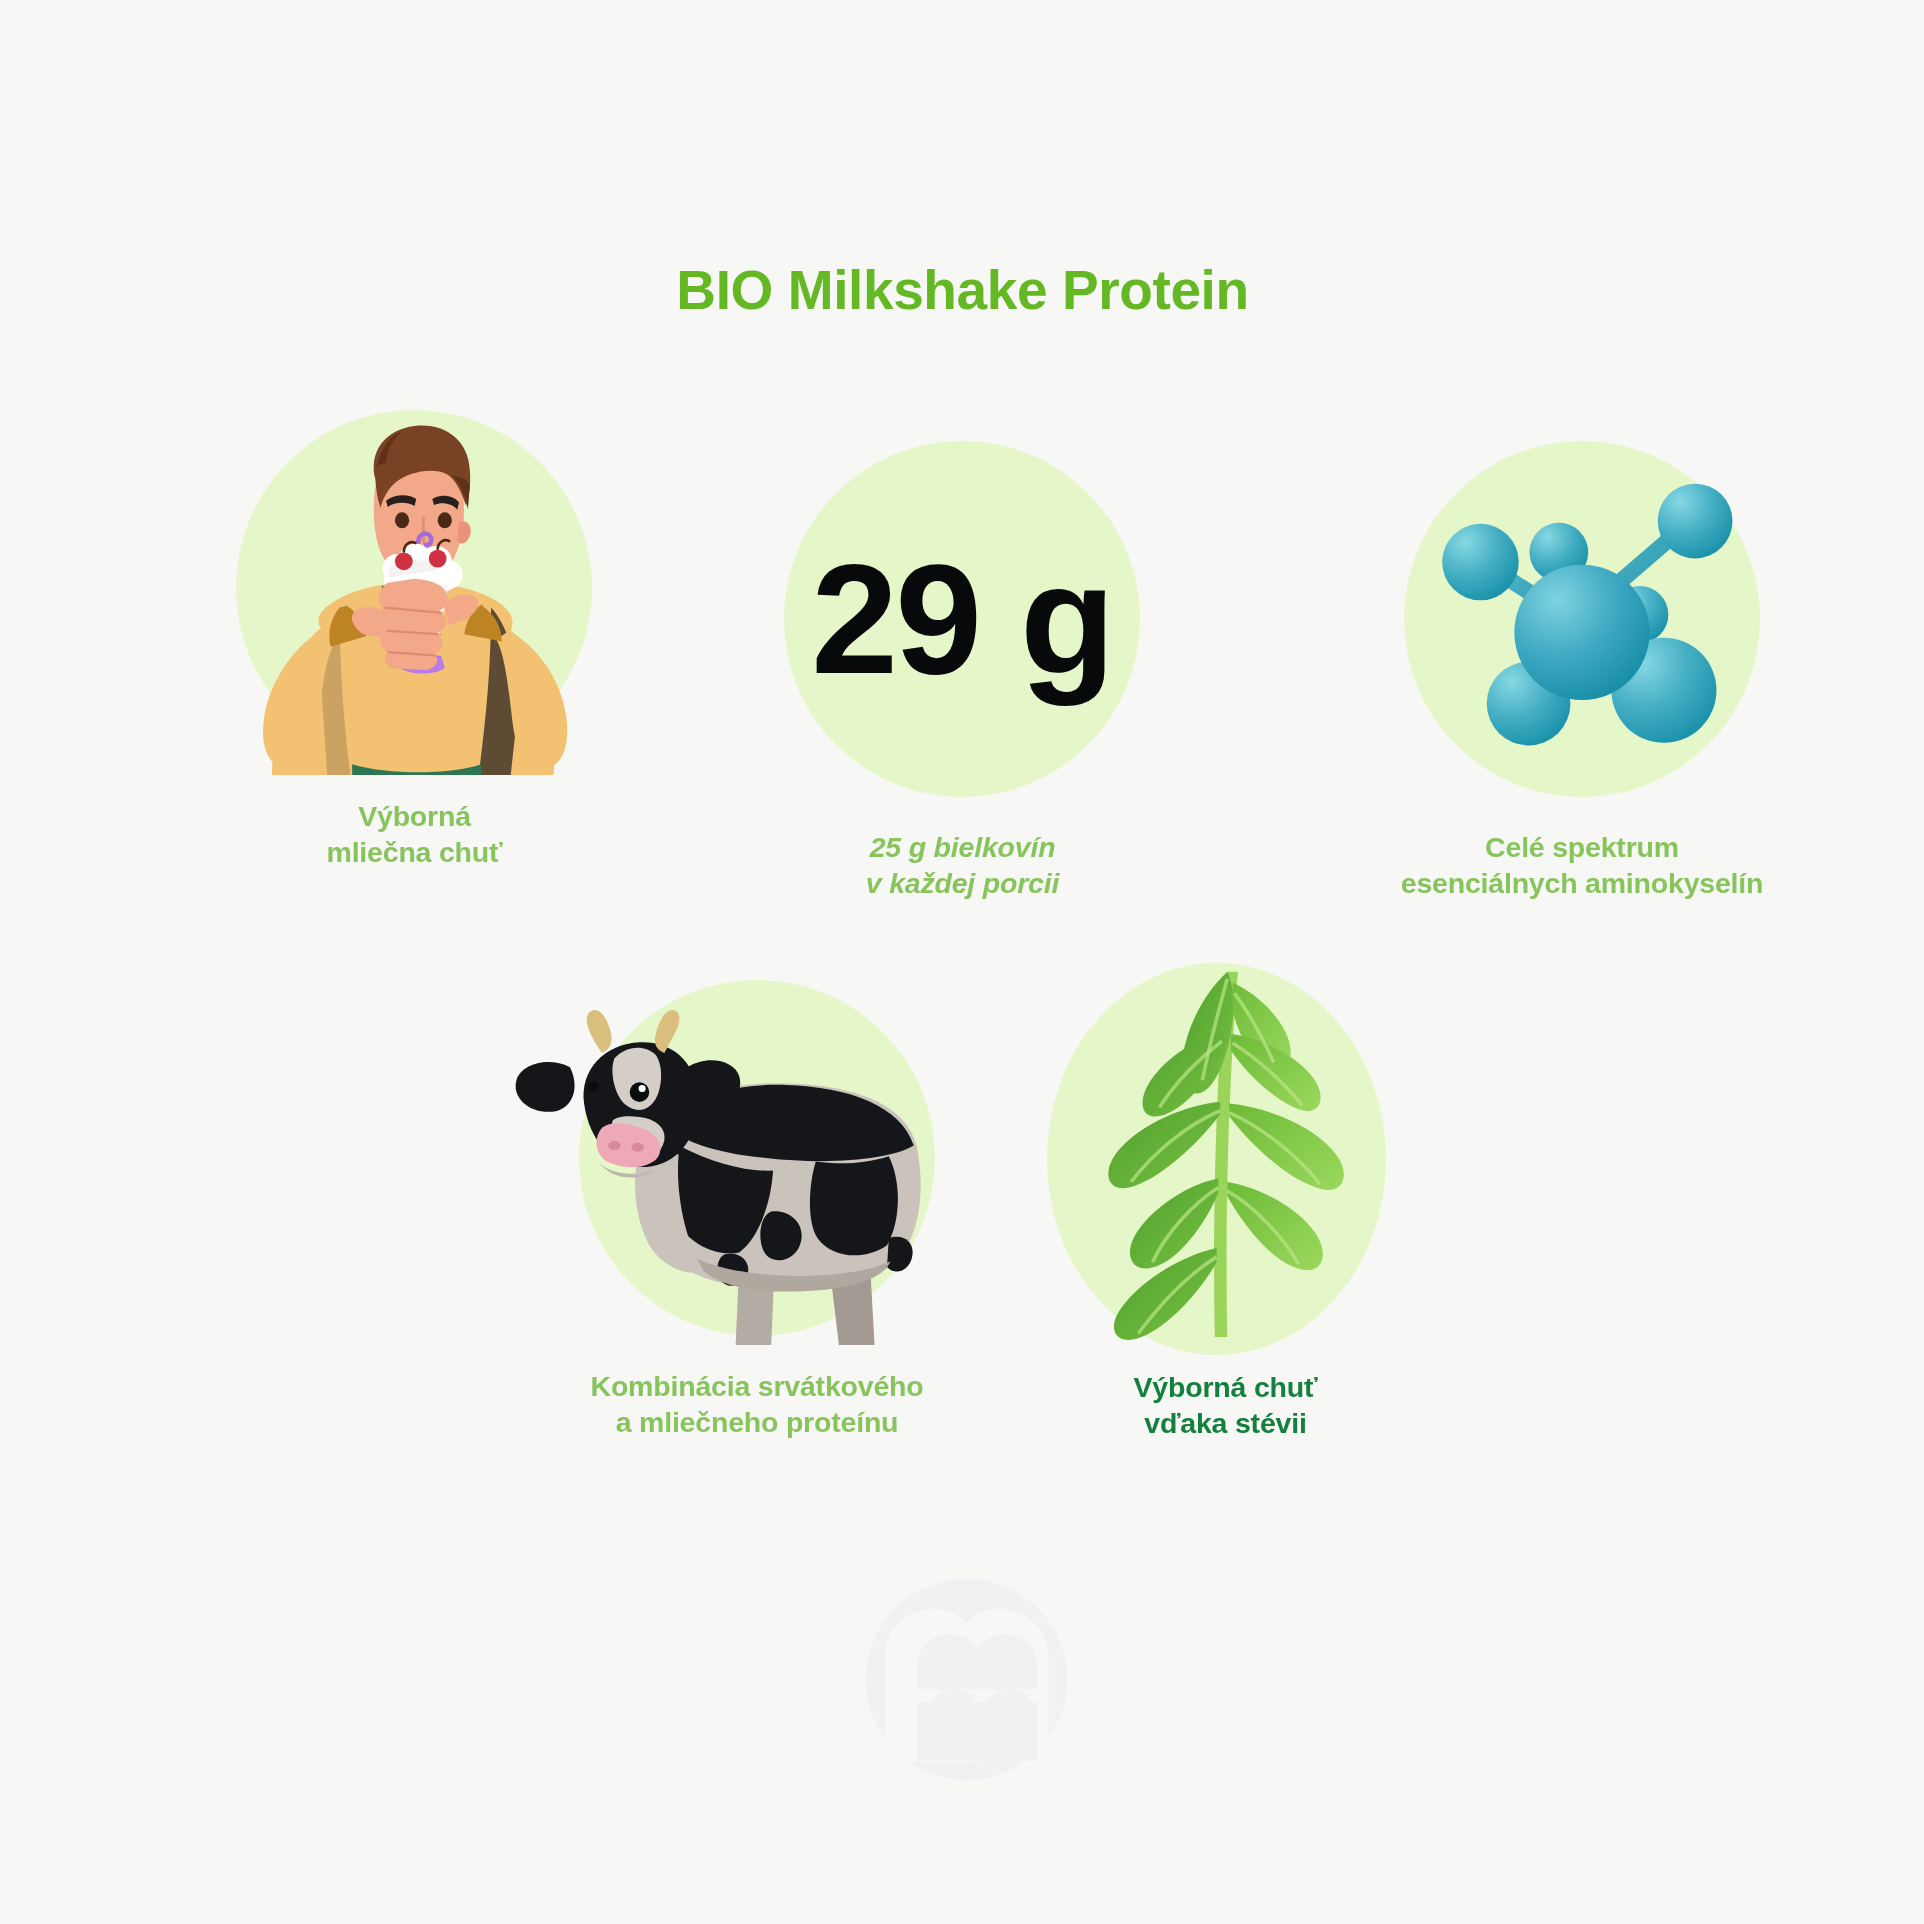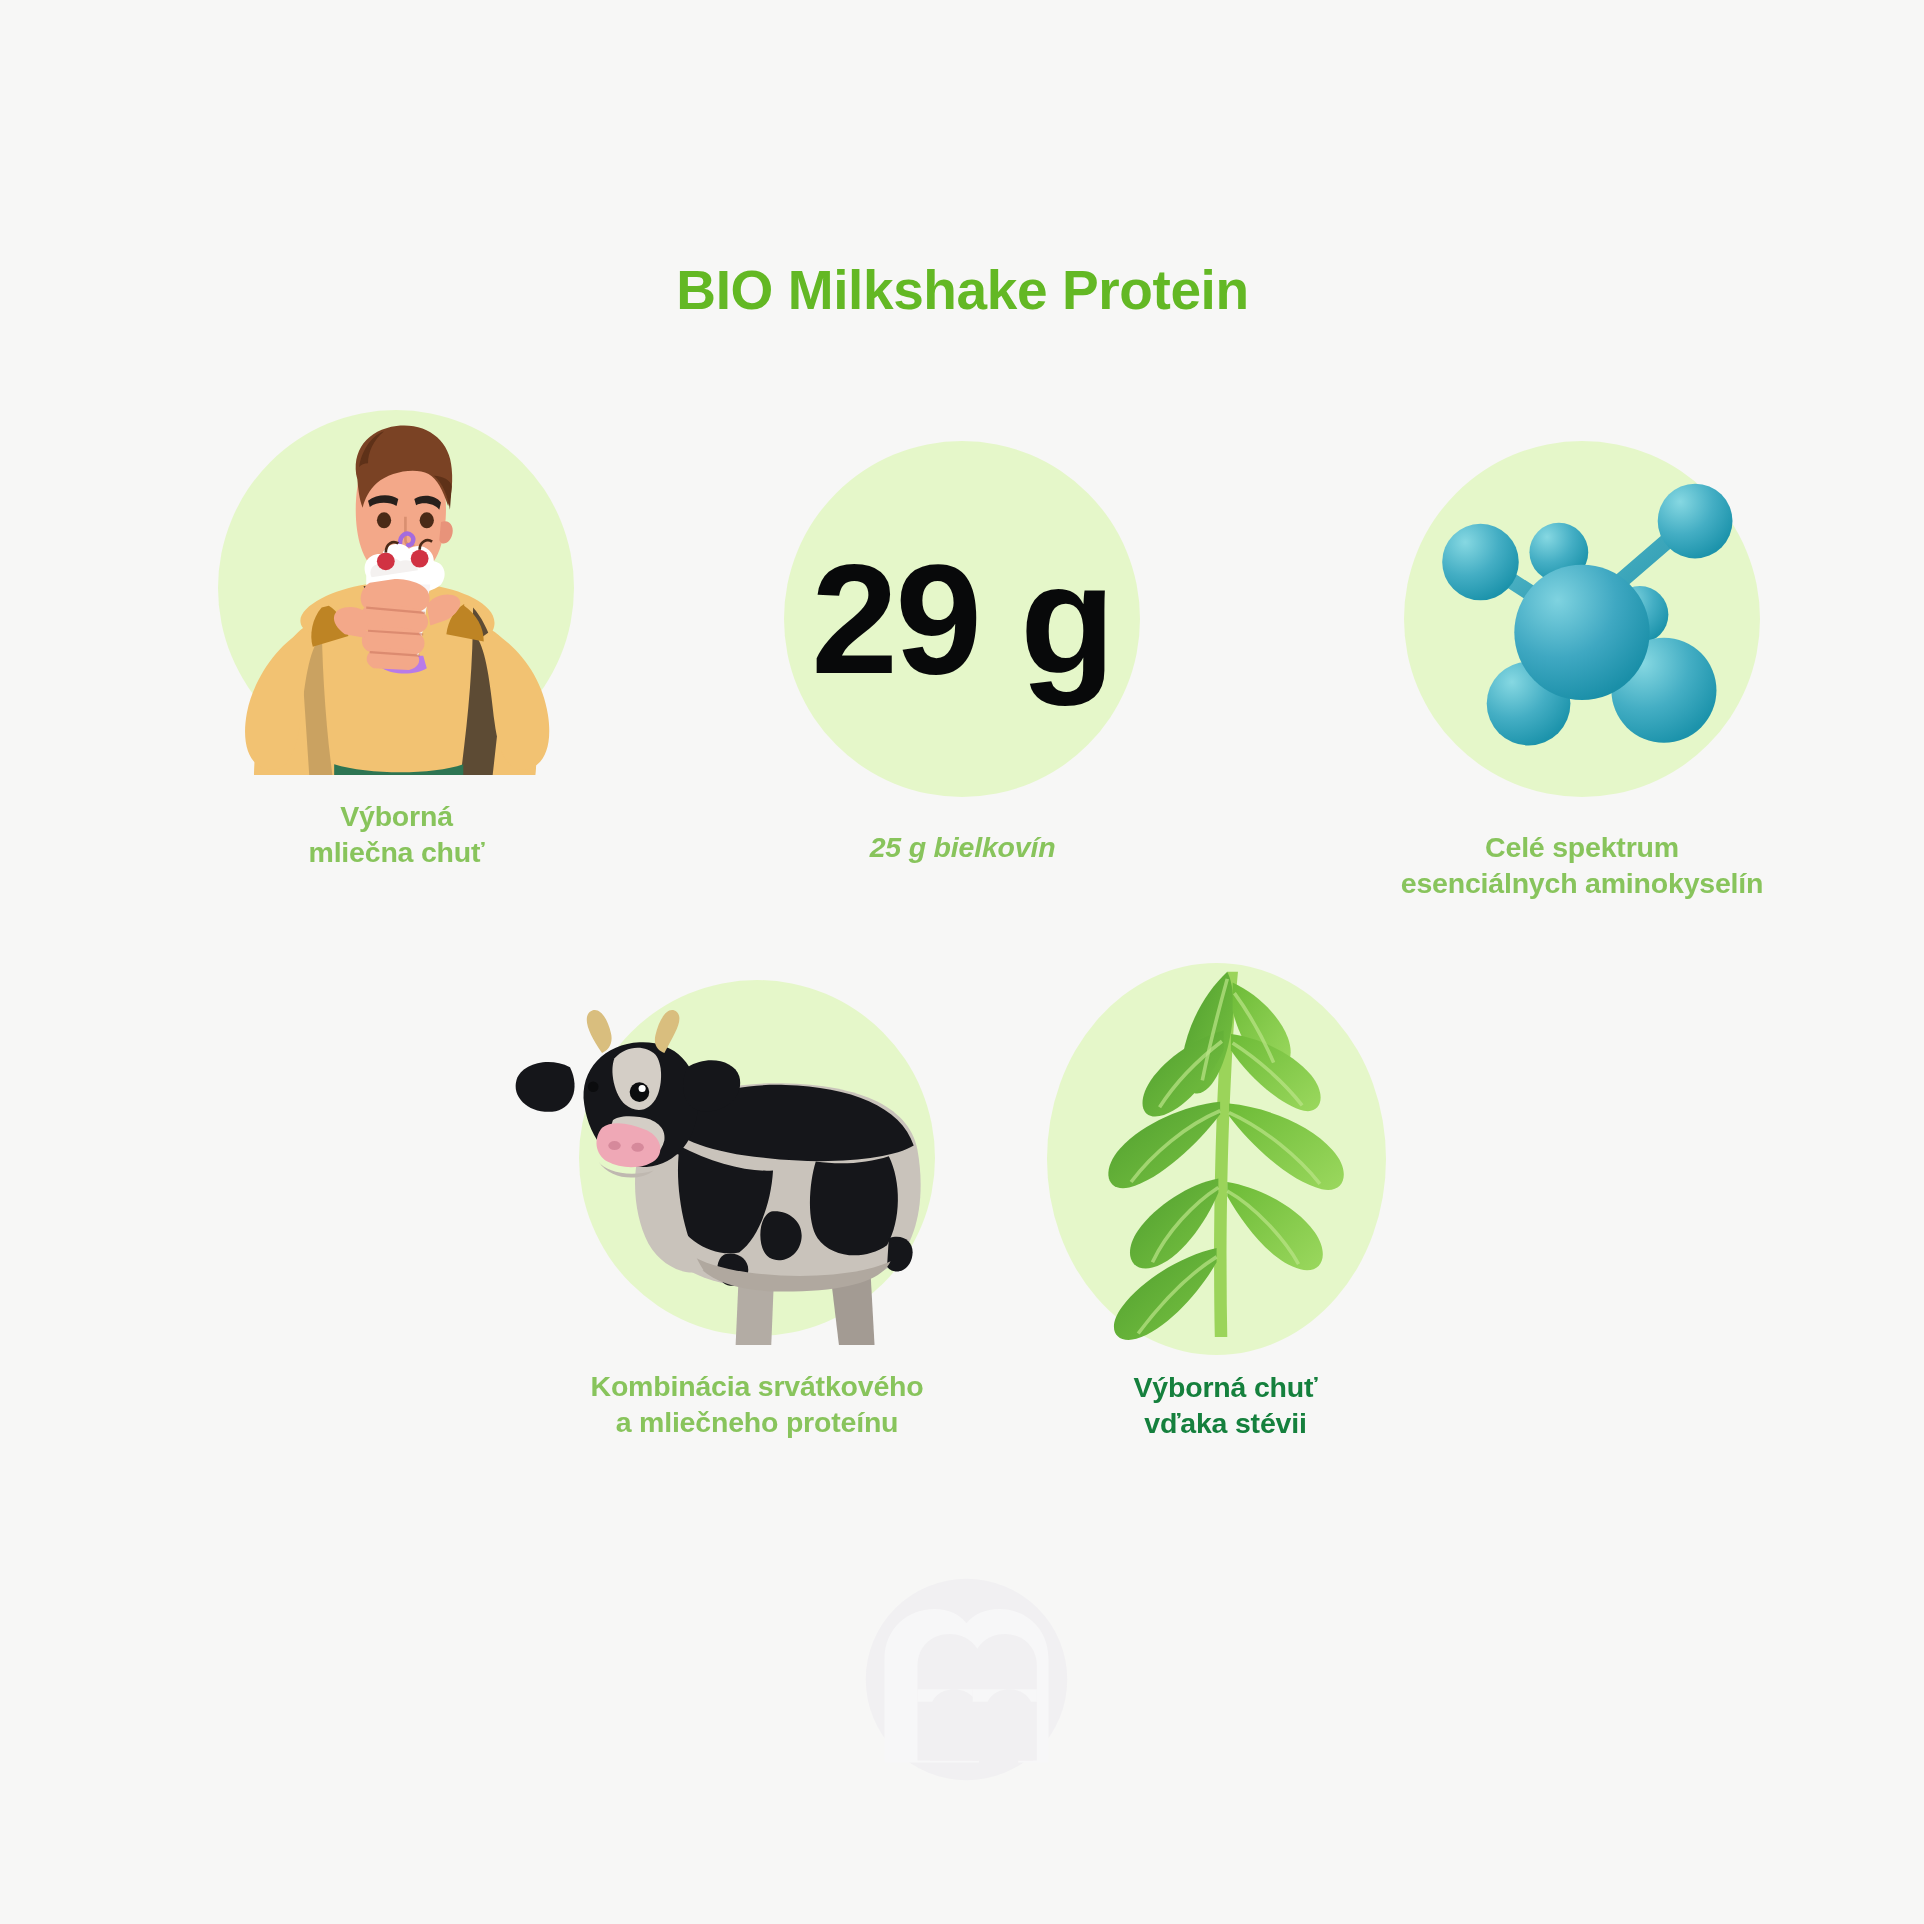--- a/index.html
+++ b/index.html
@@ -67,21 +67,21 @@
     left:71px; top:9px;
     width:356px; height:356px;
     display:flex; align-items:center; justify-content:center;
     font-size:156px;
     font-weight:bold;
     color:#08090A;
     letter-spacing:-2.7px;
   }
 
   
-  #f-taste     { left:147px;  top:401px; }
+  #f-taste     { left:165px;  top:401px; }
   #f-protein   { left:713px;  top:432px; }
   #f-amino     { left:1261px; top:432px; }
   
   #f-cow       { left:472px;  top:971px; }
   #f-stevia    { left:976px; top:945px; }
 
   #f-amino .caption, #f-amino{ width:642px; }
   #f-amino .disc-wrap{ width:642px; }
   #f-amino .disc{ left:143px; }
   #f-amino .art{ width:642px; }
@@ -200,20 +200,21 @@
     </div>
   </div>
 
   <div class="feature" id="f-protein">
     <div class="disc-wrap">
       <div class="disc" style="background: rgb(229, 247, 201);"></div>
       <div class="bignum">29 g</div>
     </div>
     <div class="caption" style="color: rgb(136, 196, 92); font-style: italic;">
       <span>25 g bielkovín</span>
+      <span class="l2">v každej porcii</span>
     </div>
   </div>
 
   <div class="feature" id="f-amino">
     <div class="disc-wrap">
       <div class="disc" style="background: rgb(229, 247, 201);"></div>
       <svg class="art" viewBox="0 0 720 420">
         <defs>
           <radialGradient id="atomA" cx="32%" cy="26%" r="78%">
             <stop offset="0%" stop-color="#7FD3E0"></stop>

